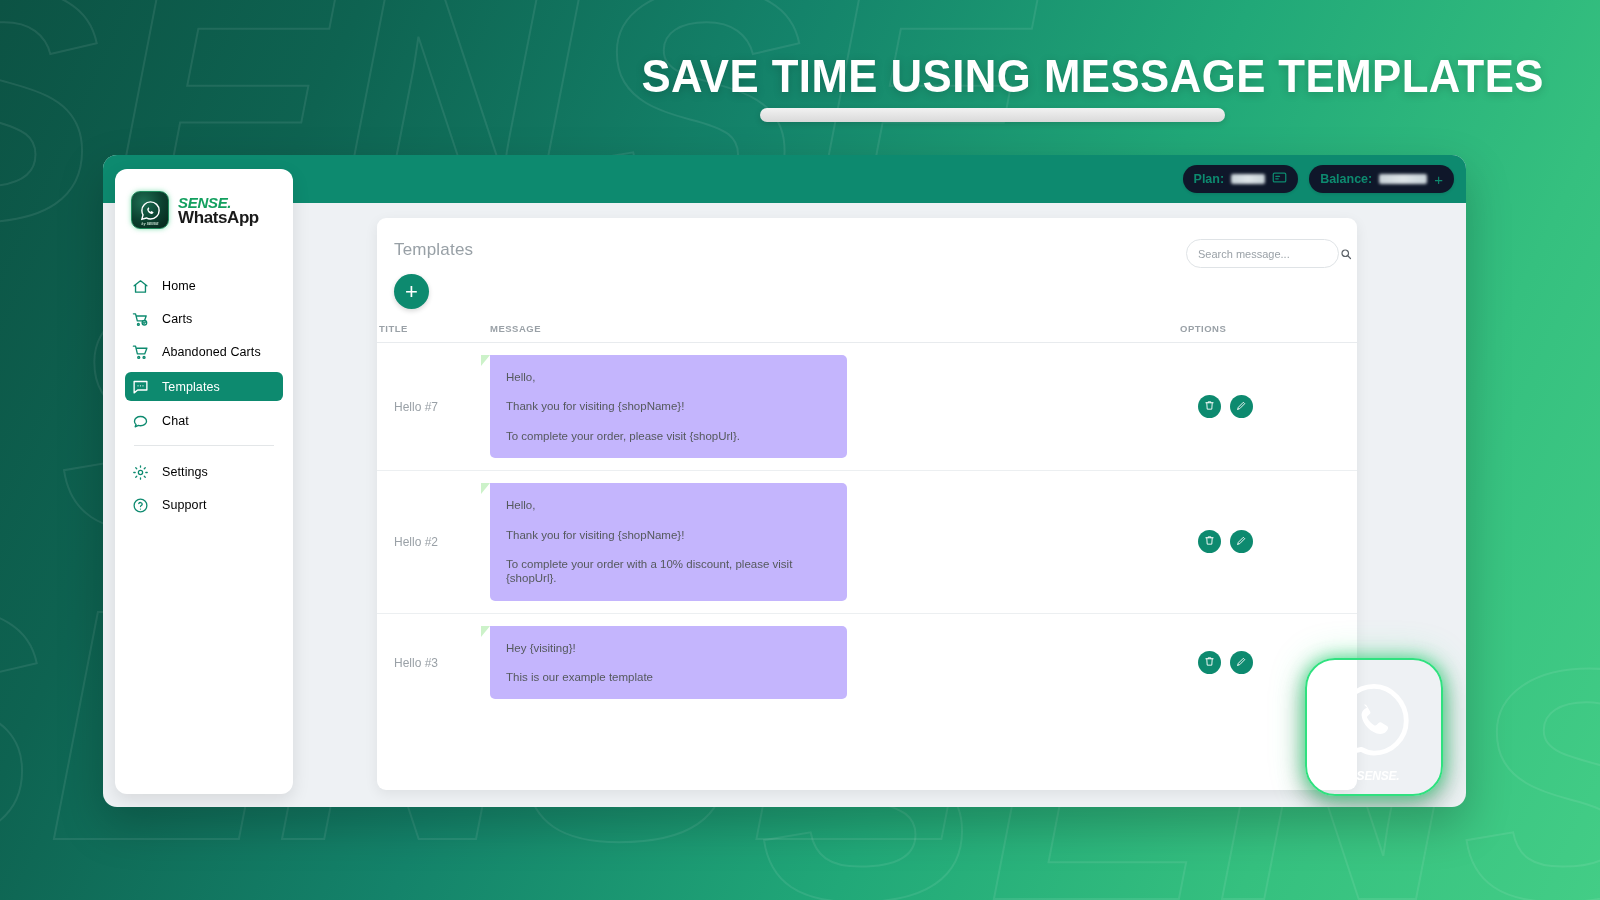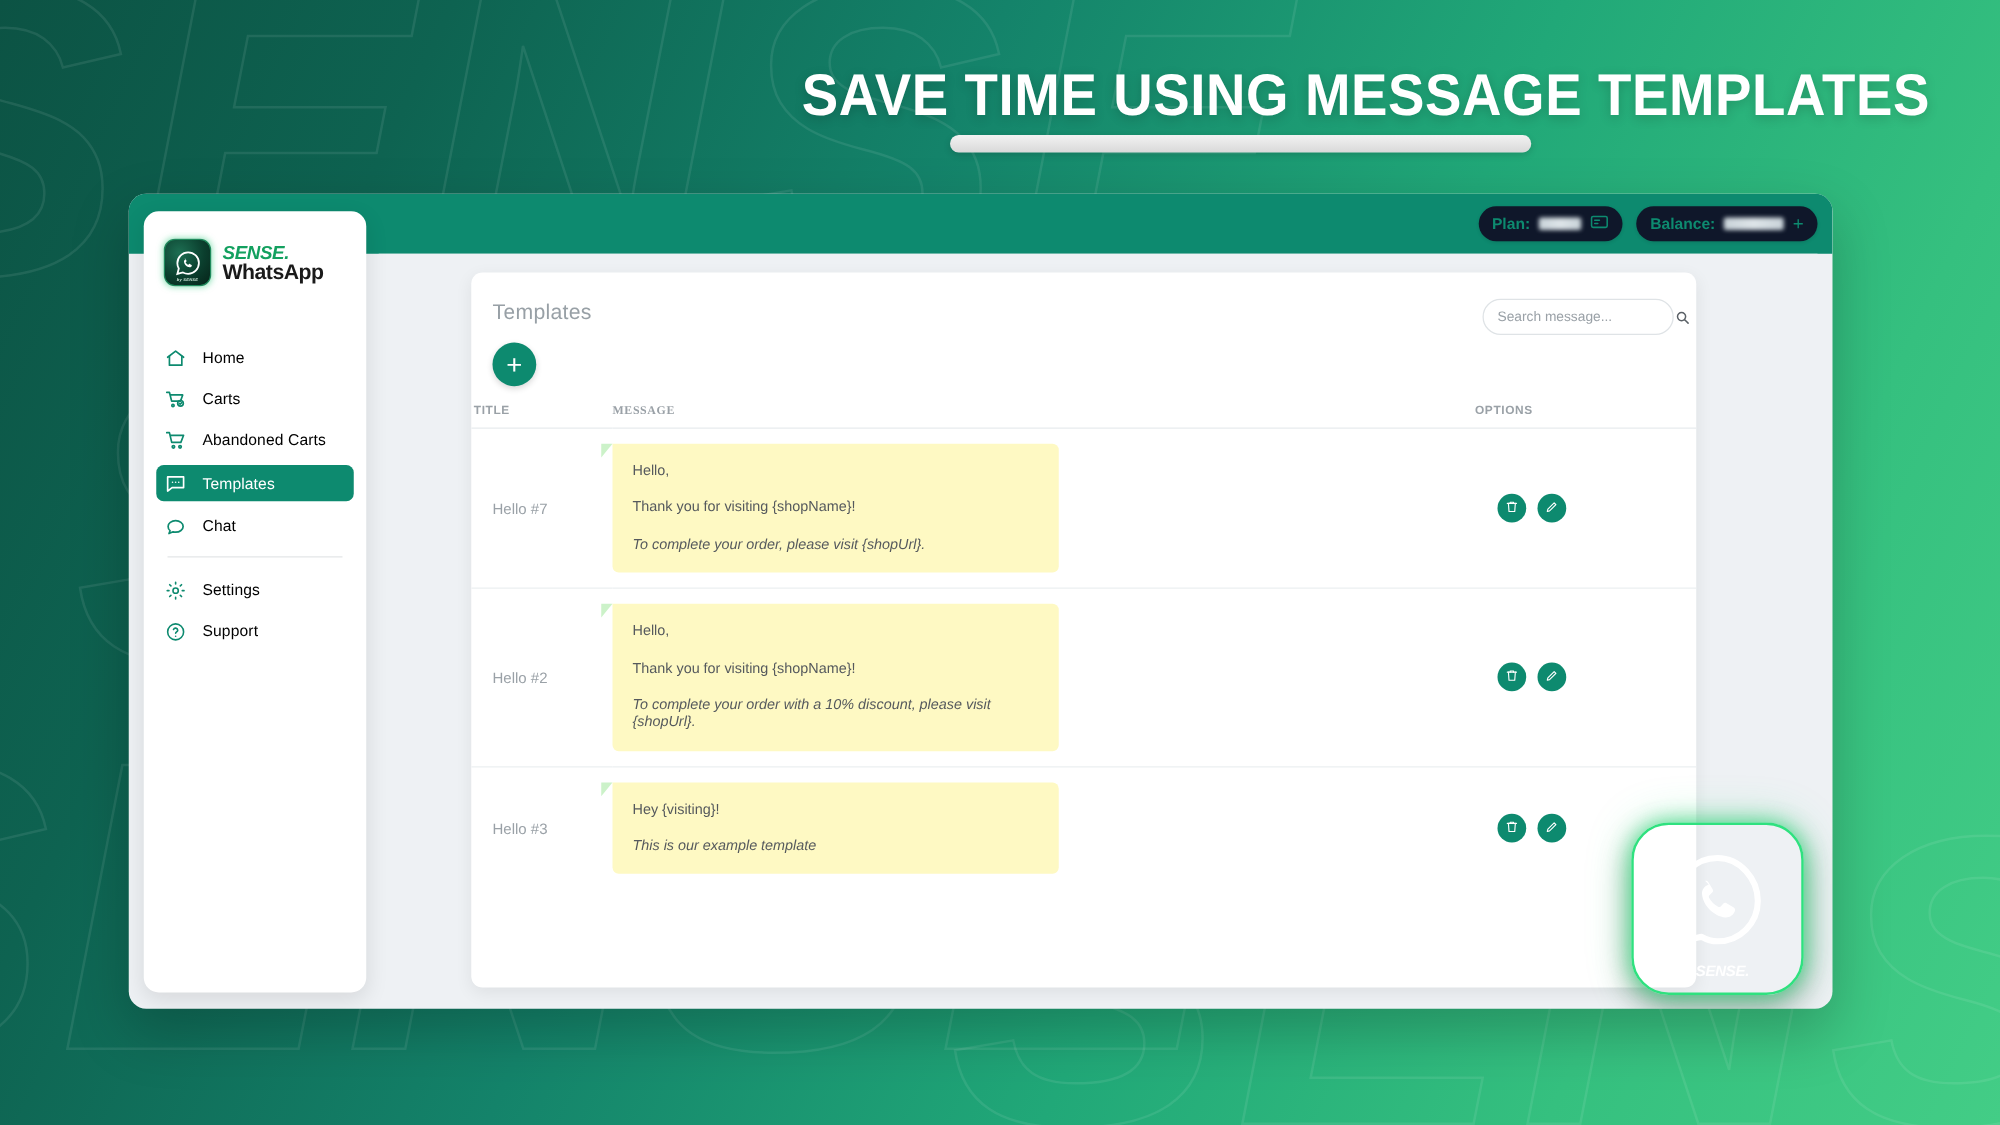--- a/index.html
+++ b/index.html
@@ -304,53 +304,53 @@
   thead th {
     text-align: left;
     font-size: 9.5px;
     font-weight: 700;
     color: #9aa1a7;
     letter-spacing: 0.5px;
     padding: 0 0 8px 0;
     border-bottom: 1px solid #e8ebee;
   }
   thead th.c-title   { width: 113px; padding-left: 2px; }
-  thead th.c-msg     { width: 690px; font-family: Liberation Serif, serif; }
+  thead th.c-msg     { width: 690px; }
   thead th.c-options { width: 177px; }
   tbody tr { border-bottom: 1px solid #eceff1; }
   tbody tr:last-child { border-bottom: none; }
   td { vertical-align: middle; padding: 0; }
   .cell-title {
     font-size: 12px;
     color: #9aa1a7;
     padding-left: 17px;
   }
   .bubble {
-    background: #fef9c3;
+    background: #c4b5fd;
     border-radius: 0 5px 5px 5px;
     padding: 15px 16px;
     margin: 12px 0;
     width: 357px;
     position: relative;
   }
   .bubble::before {
     content: "";
     position: absolute;
     left: -9px; top: 0;
     border-width: 0 0 11px 9px;
     border-style: solid;
     border-color: transparent transparent transparent #ccf2c9;
   }
   .bubble p {
     font-size: 11.5px;
     color: #55595d;
     line-height: 1.25;
     margin-bottom: 15px;
   }
-  .bubble p:last-child { margin-bottom: 0; font-style: italic; }
+  .bubble p:last-child { margin-bottom: 0; }
   .opts { display: flex; gap: 9px; padding-left: 18px; }
   .opt-btn {
     width: 23px; height: 23px;
     border-radius: 50%;
     background: #0d8a6f;
     border: none;
     display: flex;
     align-items: center;
     justify-content: center;
     cursor: pointer;

